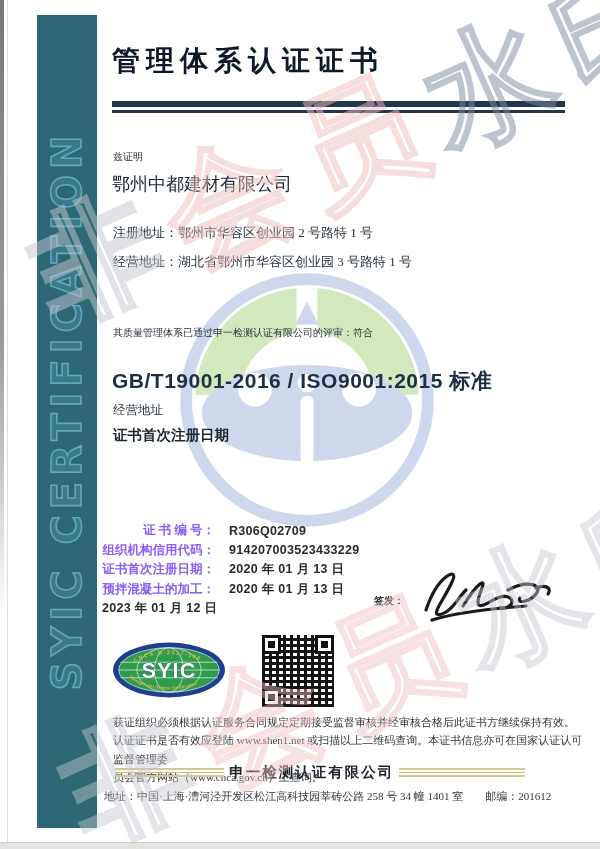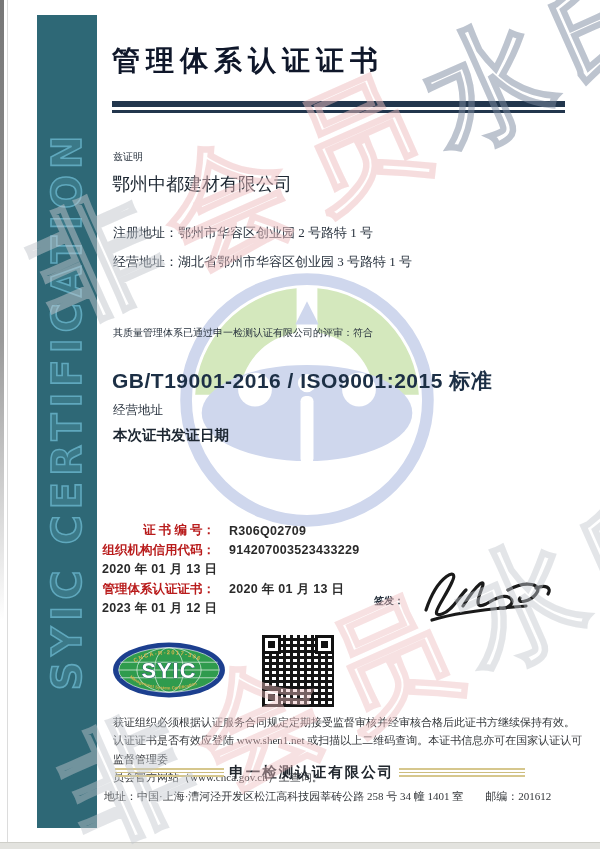--- a/index.html
+++ b/index.html
@@ -40,21 +40,21 @@
   .company{position:absolute;left:112px;top:172px;font-size:18px;font-weight:normal;color:#1d2732;}
   .addr1{position:absolute;left:113px;top:224px;font-size:13px;}
   .addr2{position:absolute;left:113px;top:253px;font-size:13px;}
   .statement{position:absolute;left:113px;top:326px;font-size:10px;}
   .standard{position:absolute;left:112px;top:347px;font-size:21px;font-weight:bold;color:#1c2f45;
             font-family:"Liberation Sans","DejaVu Sans",sans-serif;letter-spacing:.5px;margin-top:20px;}
   .scopelab{position:absolute;left:113px;top:402px;font-size:12.5px;}
   .scope{position:absolute;left:113px;top:426px;font-size:14.5px;font-weight:bold;color:#1d2732;}
   .details{position:absolute;left:88px;top:521px;font-size:12.5px;}
   .drow{display:flex;height:19.5px;align-items:center;}
-  .dlab{display:inline-block;width:127px;text-align:right;font-weight:bold;color:#b91c1c;}
+  .dlab{display:inline-block;width:127px;text-align:right;font-weight:bold;color:#8b5cf6;}
   .dval{margin-left:14px;font-family:"Liberation Sans","DejaVu Sans",sans-serif;
         font-weight:bold;color:#2a2a2a;letter-spacing:.3px;}
   .sign-label{position:absolute;left:374px;top:594px;font-size:10px;font-weight:bold;}
   .signature{position:absolute;left:408px;top:560px;z-index:15;}
   
   .logo{position:absolute;left:112px;top:641px;width:114px;height:58px;}
   
   .qr{position:absolute;left:258px;top:631px;width:76px;height:76px;background:#fff;padding:2px;}
   .qr-inner{position:relative;width:72px;height:72px;margin:2px;
      background:
@@ -113,36 +113,37 @@
     </div>
 
     <div class="intro">兹证明</div>
     <div class="company">鄂州中都建材有限公司</div>
     <div class="addr1">注册地址：鄂州市华容区创业园 2 号路特 1 号</div>
     <div class="addr2">经营地址：湖北省鄂州市华容区创业园 3 号路特 1 号</div>
 
     <div class="statement">其质量管理体系已通过申一检测认证有限公司的评审：符合</div>
     <div class="standard">GB/T19001-2016 / ISO9001:2015 标准</div>
     <div class="scopelab">经营地址</div>
-    <div class="scope">本次证书发证日期</div>
+    <div class="scope">证书首次注册日期</div>
 
     <div class="details">
       <div class="drow">
         <span class="dlab">证 书 编 号：</span>
         <span class="dval">R306Q02709</span>
       </div>
       <div class="drow">
         <span class="dlab">组织机构信用代码：</span>
         <span class="dval">914207003523433229</span>
       </div>
       <div class="drow">
+        <span class="dlab">证书首次注册日期：</span>
         <span class="dval">2020 年 01 月 13 日</span>
       </div>
       <div class="drow">
-        <span class="dlab">管理体系认证证书：</span>
+        <span class="dlab">预拌混凝土的加工：</span>
         <span class="dval">2020 年 01 月 13 日</span>
       </div>
       <div class="drow">
         <span class="dval">2023 年 01 月 12 日</span>
       </div>
     </div>
 
     <div class="sign-label">签发：</div>
     <svg class="signature" width="150" height="85" viewBox="0 0 150 85">
       <g fill="none" stroke="#1a1a1a" stroke-width="3.2" stroke-linecap="round">

